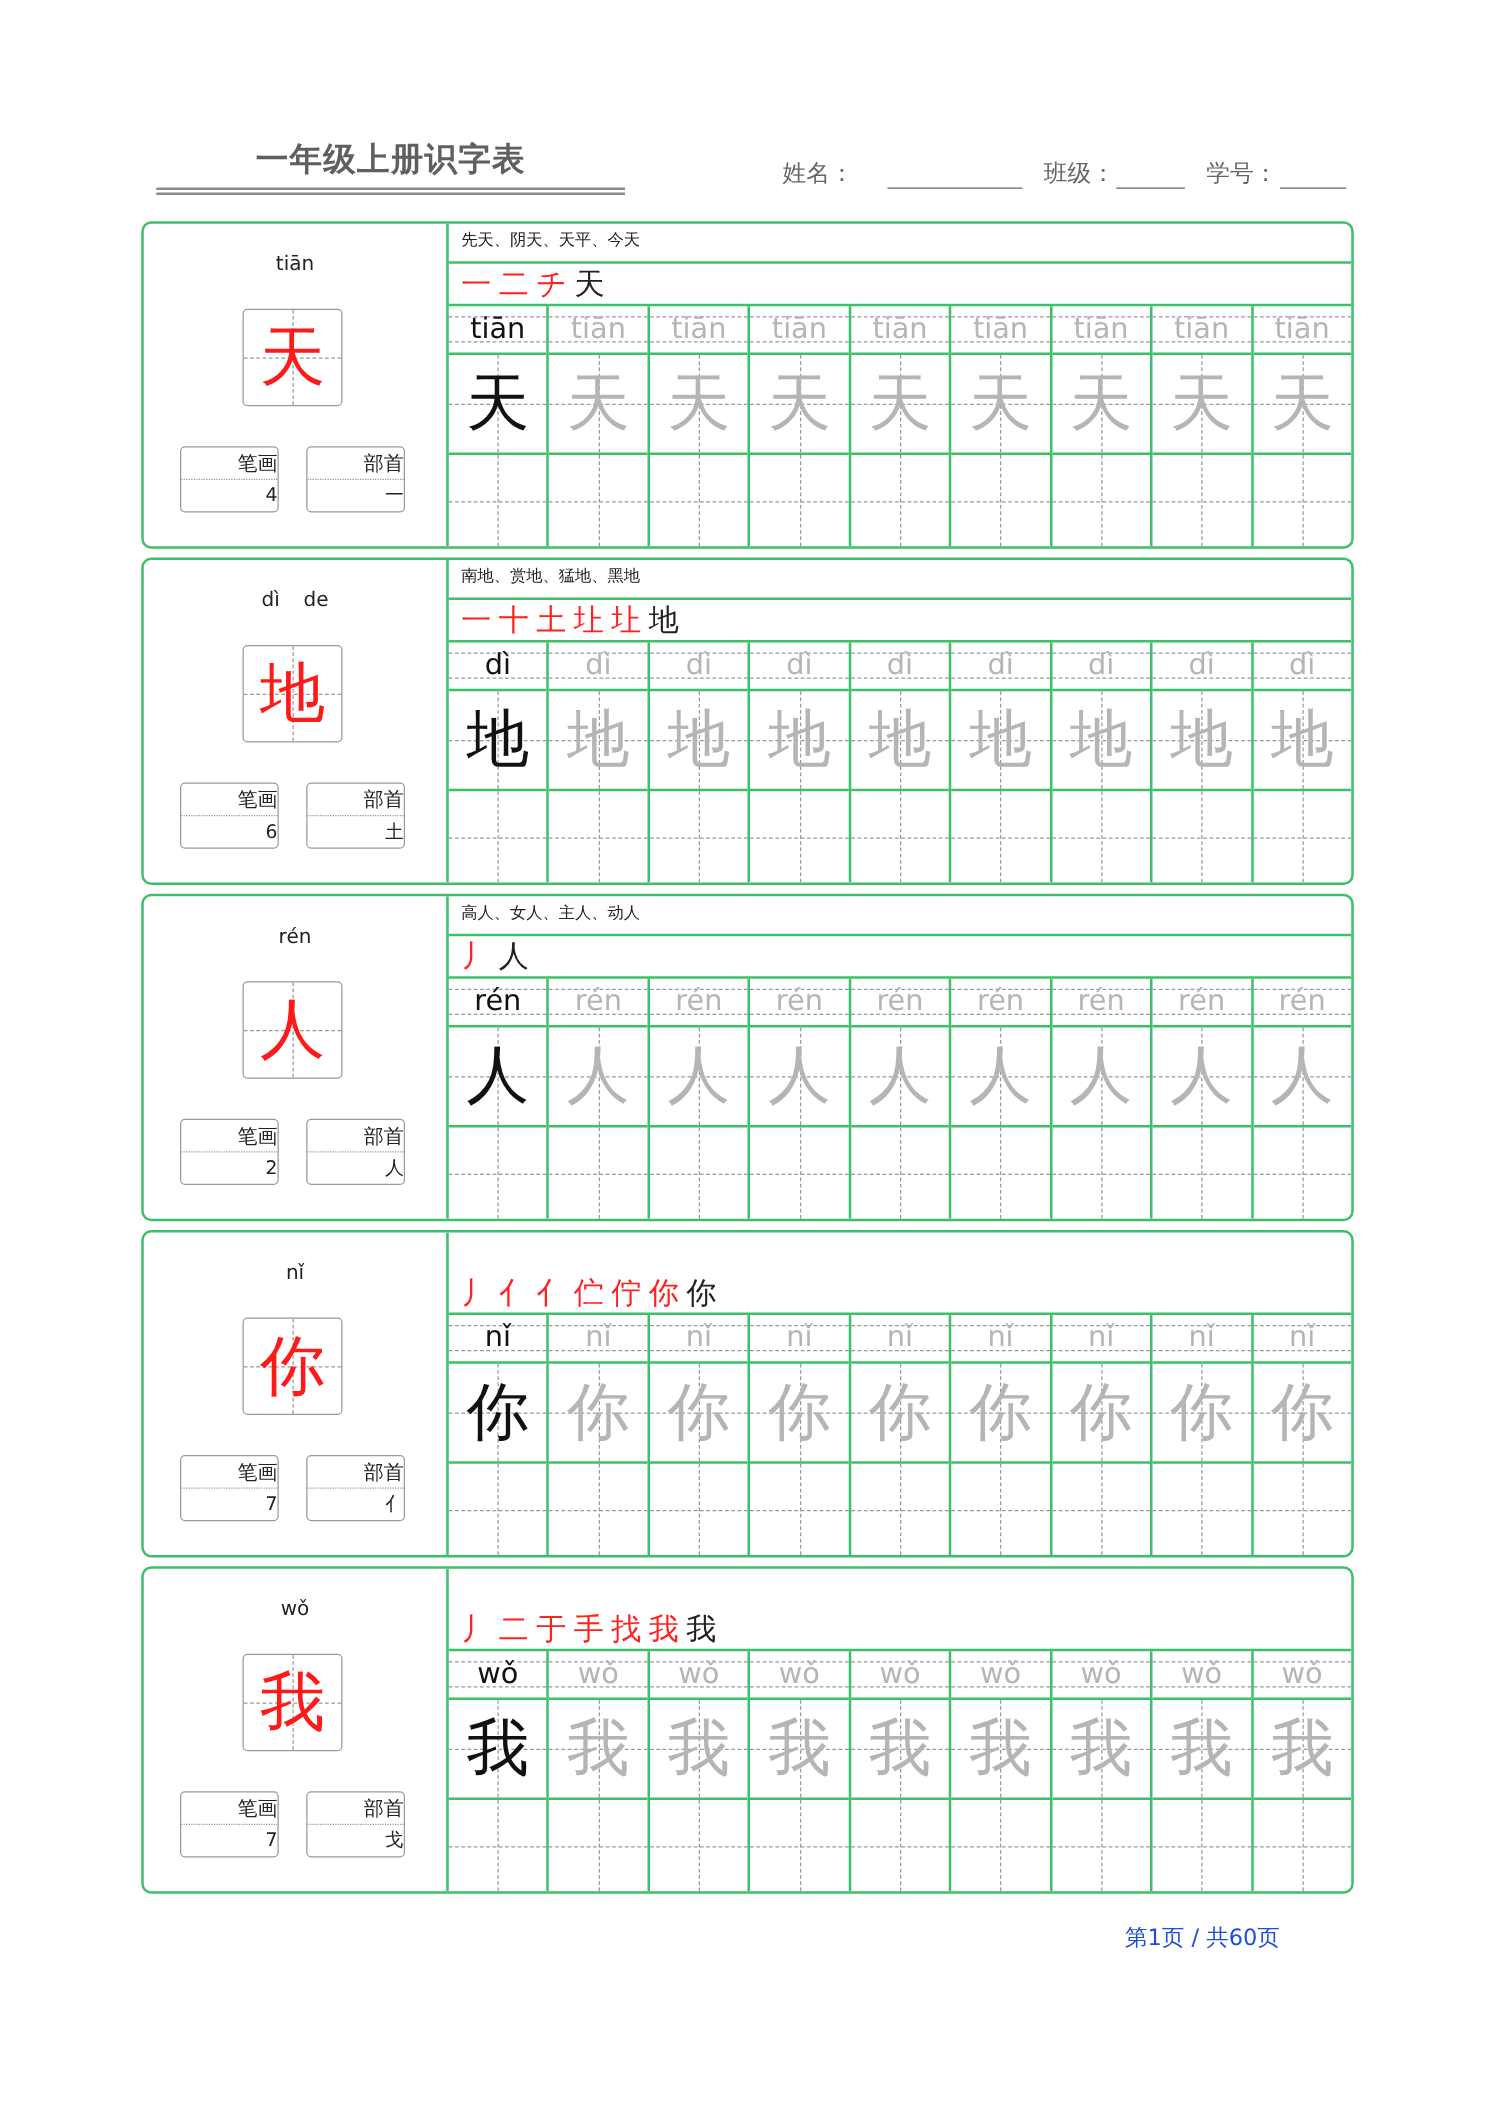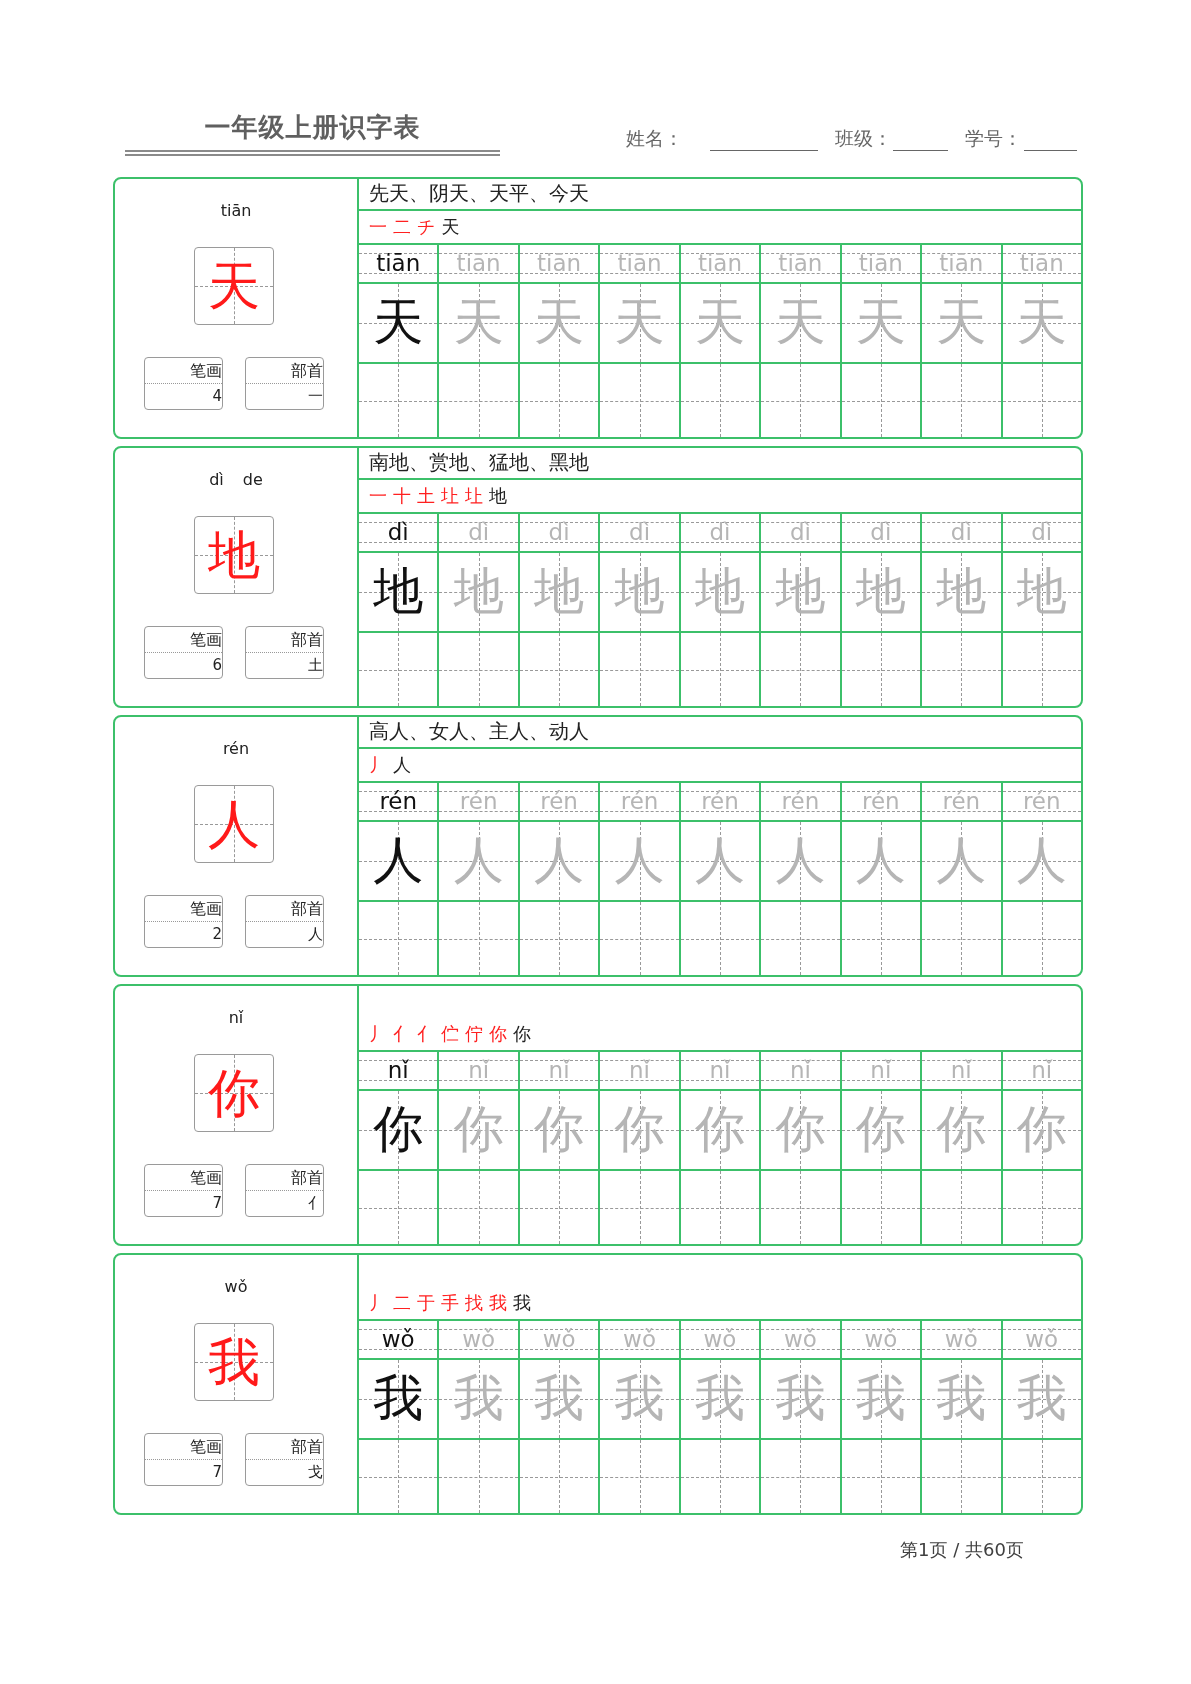--- a/index.html
+++ b/index.html
@@ -23,42 +23,42 @@
   .charbox .v { position:absolute; top:0; bottom:0; left:50%; border-left:1px dashed #999; }
   .charbox .ch { position:absolute; left:0; right:0; top:8px; text-align:center; font-family:"DejaVu Serif","Liberation Serif",serif;
                  font-size:52px; line-height:60px; color:#ff1a1a; }
   .stat { position:absolute; top:178px; width:79px; height:53px; border:1.5px solid #9a9a9a;
           border-radius:4px; box-sizing:border-box; text-align:right; }
   .stat .lbl { height:25px; line-height:25px; font-size:16px; border-bottom:1px dotted #999; }
   .stat .val { height:25px; line-height:25px; font-size:15px; }
 
   .right { position:absolute; left:242px; top:0; right:0; height:100%; border-left:2px solid #3cc06a; }
   .row-words { position:absolute; left:0; right:0; top:0; height:30px; border-bottom:2px solid #3cc06a;
-               font-size:20px; line-height:28px; padding-left:10px; color:#222; }
+               font-size:13px; line-height:28px; padding-left:10px; color:#222; }
   .row-strokes { position:absolute; left:0; right:0; top:32px; height:32px; border-bottom:2px solid #3cc06a;
-                 font-size:18px; line-height:32px; padding-left:10px; color:#222; letter-spacing:6px;
+                 font-size:24px; line-height:32px; padding-left:10px; color:#222; letter-spacing:6px;
                  font-family:"DejaVu Serif","Liberation Serif",serif; }
   .row-strokes .red { color:#ff2020; }
   .grid { position:absolute; left:0; right:0; top:66px; bottom:0; display:flex; }
   .cell { position:relative; flex:1; border-right:2px solid #3cc06a; }
   .cell:last-child { border-right:none; }
   .cell .py { position:absolute; left:0; right:0; top:0; height:37px; border-bottom:2px solid #3cc06a; }
   .cell .py .l1 { position:absolute; left:0; right:0; top:8px; border-top:1px dashed #999; }
   .cell .py .l2 { position:absolute; left:0; right:0; top:28px; border-top:1px dashed #999; }
   .cell .py .t { position:absolute; left:0; right:0; top:1px; text-align:center; font-size:23px; line-height:34px; }
   .cell .hz { position:absolute; left:0; right:0; top:39px; height:78px; border-bottom:2px solid #3cc06a; }
   .cell .emp { position:absolute; left:0; right:0; top:119px; bottom:0; }
   .cell .hl { position:absolute; left:0; right:0; top:50%; border-top:1px dashed #999; }
   .cell .vl { position:absolute; top:0; bottom:0; left:50%; border-left:1px dashed #999; }
   .cell .hz .t { position:absolute; left:0; right:0; top:5px; text-align:center;
                  font-family:"DejaVu Serif","Liberation Serif",serif; font-size:50px; line-height:66px; }
   .first .t { color:#111; }
   .trace .t { color:#b5b5b5; }
 
-  .footer { position:absolute; top:1538px; left:900px; font-size:18px; color:#404040; }
+  .footer { position:absolute; top:1538px; left:900px; font-size:18px; color:#1d4ed8; }
 </style>
 </head>
 <body>
 
 <div class="title">一年级上册识字表</div>
 <div class="title-rule" style="top:150px;"></div>
 <div class="title-rule" style="top:154px;"></div>
 
 <span class="field" style="left:626px;">姓名：</span>
 <div class="blank" style="left:710px;width:108px;"></div>

